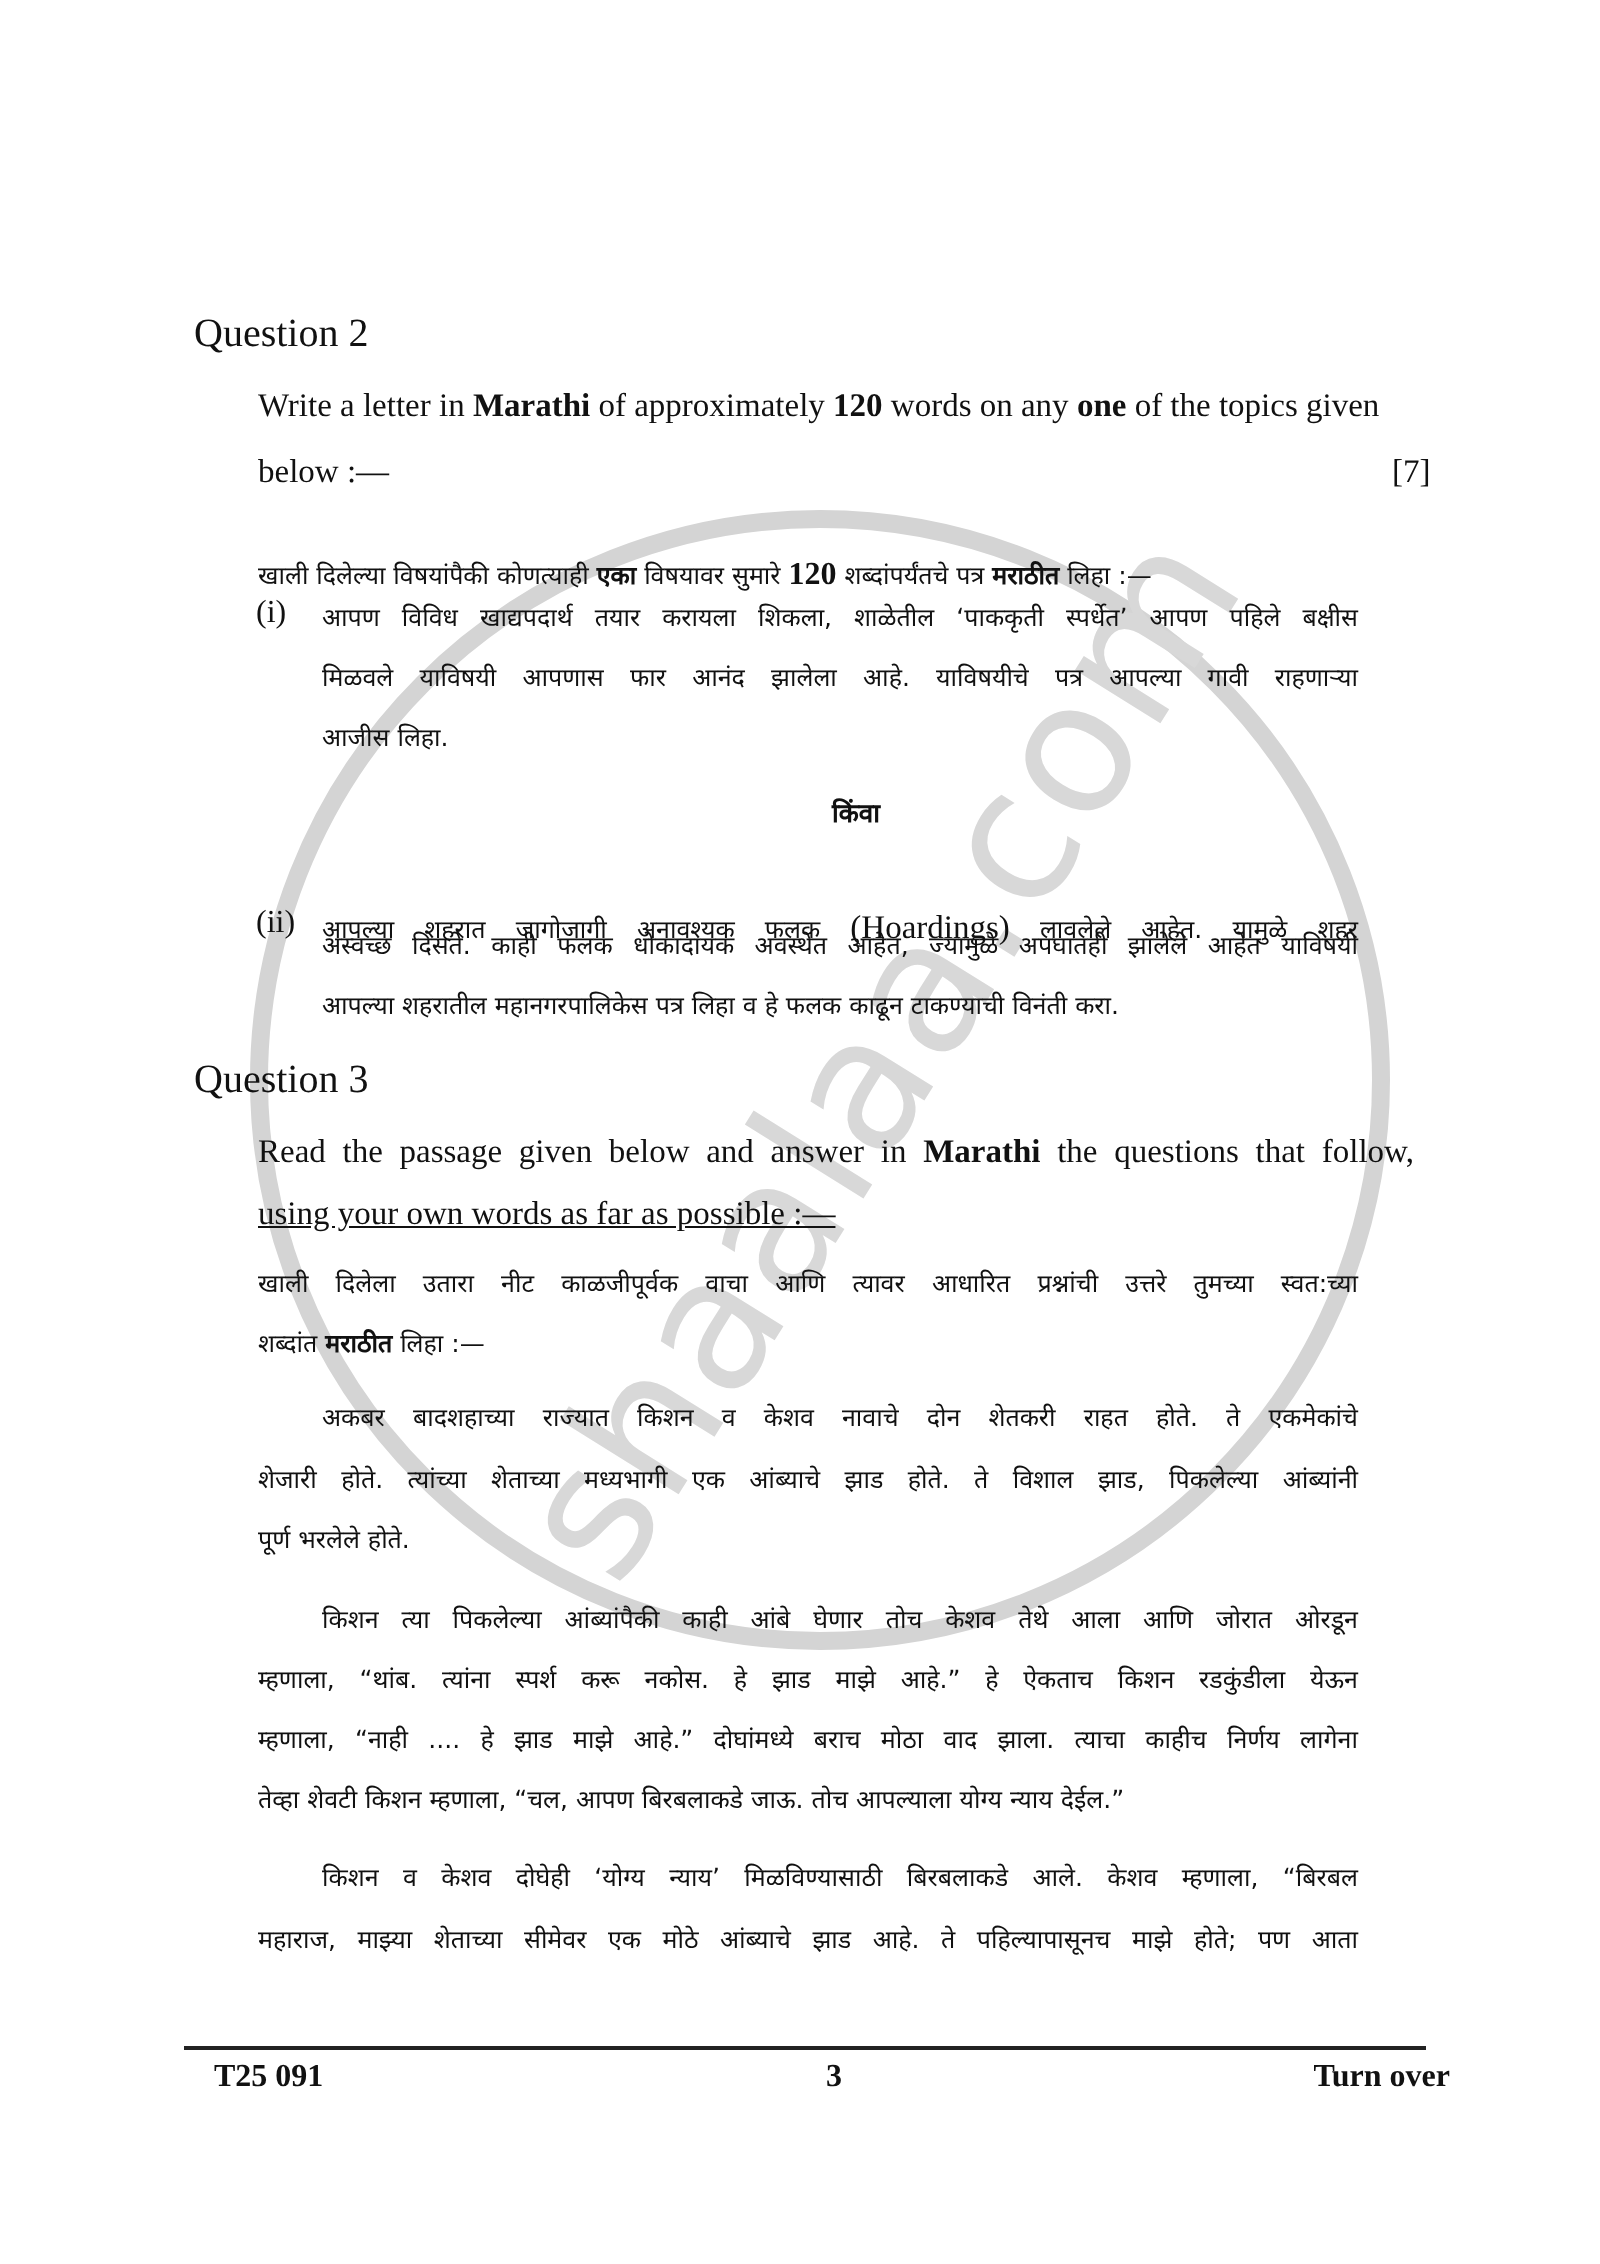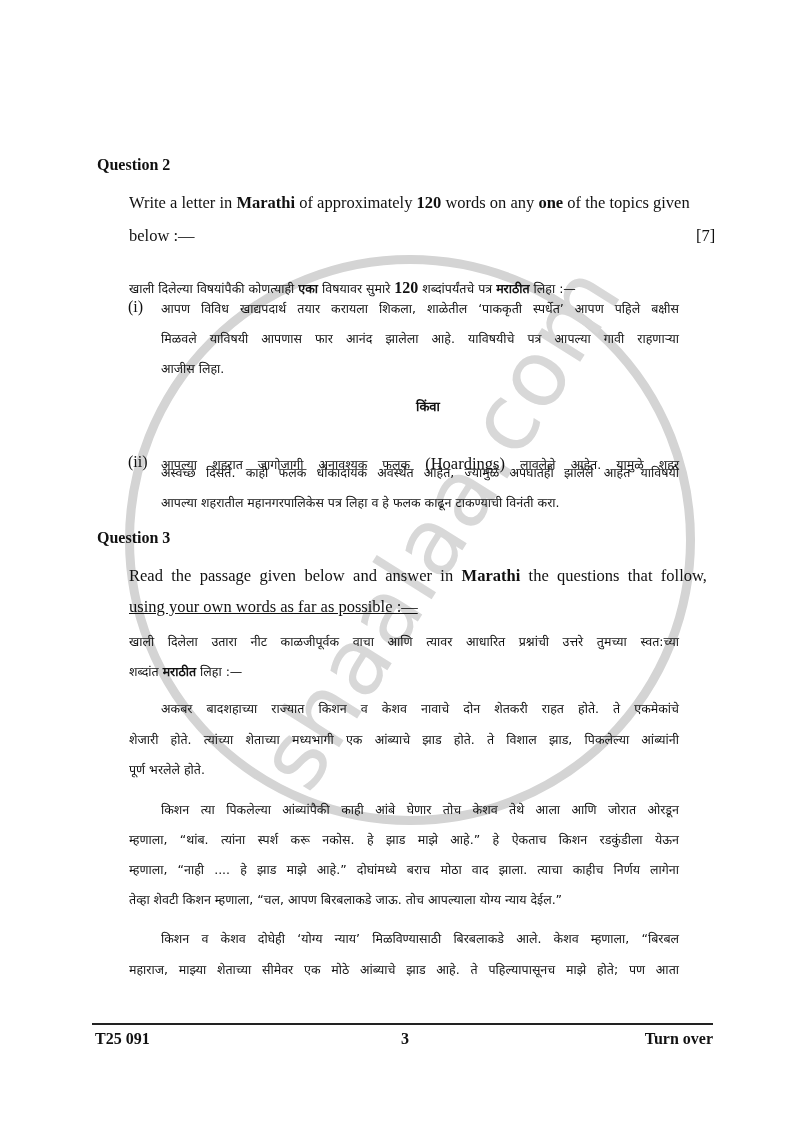--- a/index.html
+++ b/index.html
@@ -5,30 +5,30 @@
   html, body { margin: 0; padding: 0; background: #ffffff; }
   body { width: 800px; height: 1132px; position: relative; overflow: hidden;
          font-family: "Liberation Serif", "DejaVu Serif", serif; color: #111; }
   .page { position: absolute; left: 0; top: 0; width: 800px; height: 1132px; }
   .watermark { position: absolute; left: 125px; top: 255px; width: 570px; height: 570px;
                border: 9px solid #d4d4d4; border-radius: 50%; box-sizing: border-box; z-index: 0; }
   .wm-text { position: absolute; left: 160px; top: 505px; width: 520px; text-align: center;
              font-family: "DejaVu Sans", sans-serif; font-size: 92px; color: #d8d8d8;
              transform: rotate(-58deg); transform-origin: 50% 50%; z-index: 0; letter-spacing: 1px; }
   .content { position: absolute; left: 0; top: 0; width: 800px; z-index: 1; }
-  .q-title { position: absolute; left: 97px; font-weight: bold; font-size: 16px; }
+  .q-title { position: absolute; left: 97px; font-weight: normal; font-size: 20px; }
   .line { position: absolute; font-size: 16.5px; white-space: nowrap; }
   .mr { font-family: "DejaVu Sans", sans-serif; font-size: 12.5px; }
   .just { text-align: justify; text-align-last: justify; white-space: normal; }
   .marks { position: absolute; left: 696px; font-size: 16.5px; }
   .item-label { position: absolute; left: 128px; font-size: 16px; }
   .center { position: absolute; left: 0; width: 800px; text-align: center; font-weight: bold; padding-left: 28px; }
   b { font-weight: bold; }
   .footer-rule { position: absolute; left: 92px; top: 1023px; width: 621px; height: 2px; background: #222; }
-  .footer { position: absolute; top: 1030px; font-weight: bold; font-size: 16px; }
+  .footer { position: absolute; top: 1030px; font-weight: bold; font-size: 16px; margin-left: 12px; }
 </style>
 </head>
 <body>
 
 <div class="page">
 
   <div class="watermark"></div>
   <div class="wm-text">shaalaa.com</div>
 
   <div class="content">

